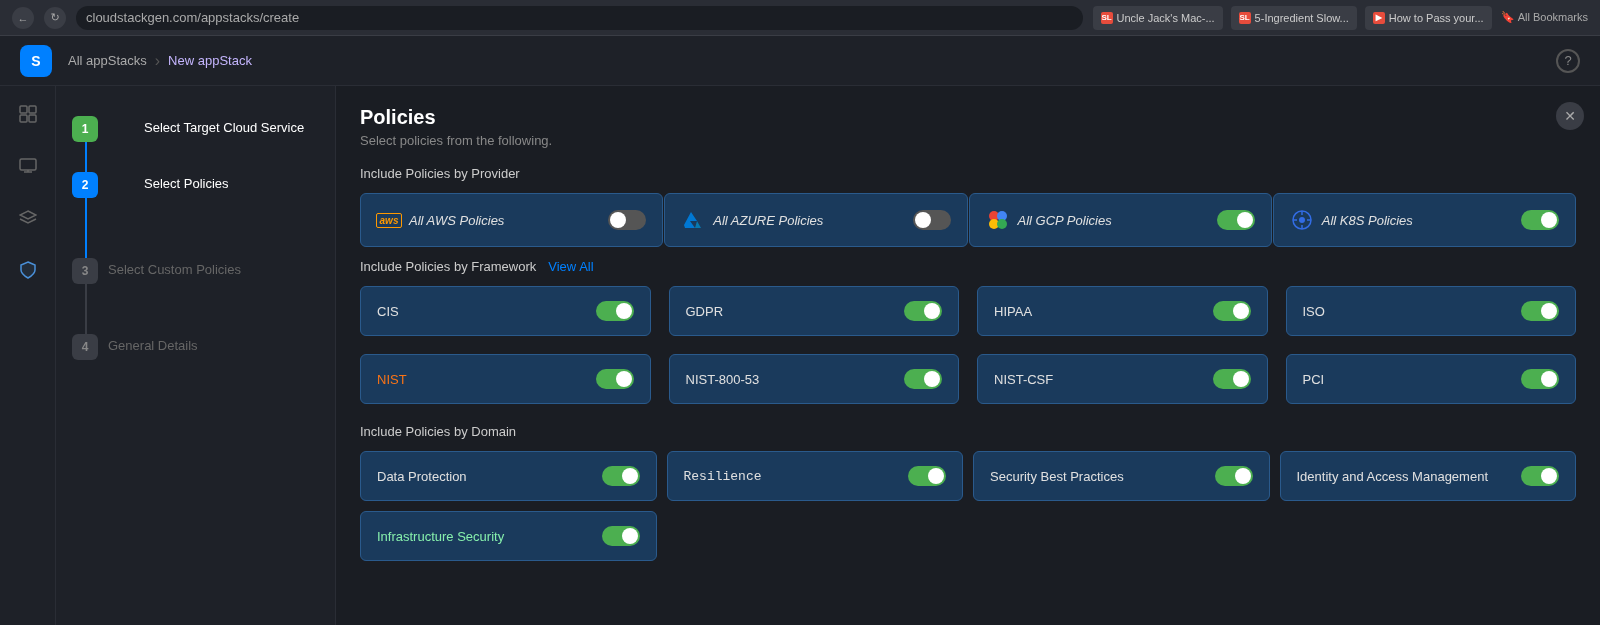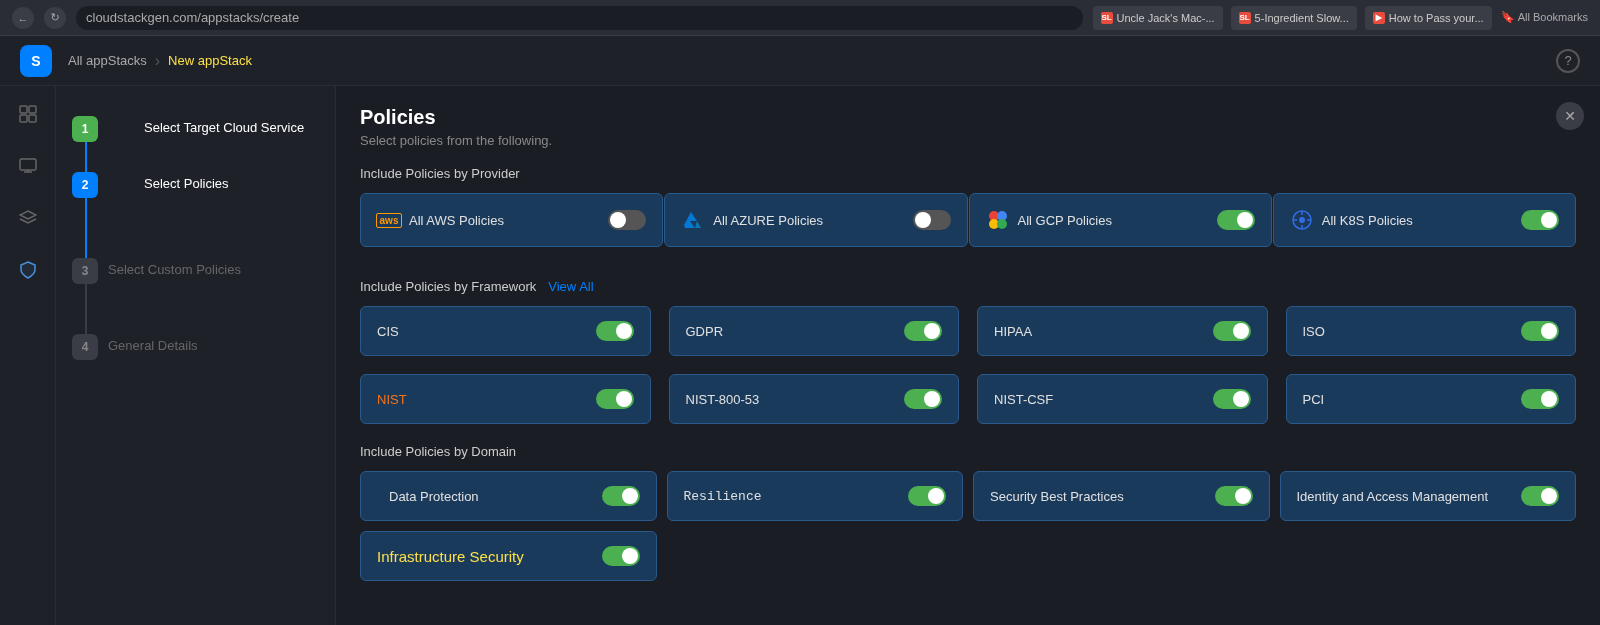--- a/index.html
+++ b/index.html
@@ -154,21 +154,22 @@
       color: #0080ff;
       font-size: 13px;
       cursor: pointer;
     }
 
     
     .provider-grid {
       display: grid;
       grid-template-columns: repeat(4, 1fr);
       gap: 1px;
-      margin-bottom: 32px;
+      margin-bottom: 12px;
+      font-style: italic;
     }
     .framework-grid {
       display: grid;
       grid-template-columns: repeat(4, 1fr);
       gap: 18px;
       margin-bottom: 20px;
     }
     .domain-grid {
       display: grid;
       grid-template-columns: repeat(4, 1fr);
@@ -238,21 +239,21 @@
       height: 50px;
       background: #1e2128;
       border-bottom: 1px solid #2a2d35;
       display: flex;
       align-items: center;
       padding: 0 20px;
       gap: 8px;
     }
     .breadcrumb-text { color: #aaa; font-size: 13px; }
     .breadcrumb-sep { color: #555; }
-    .breadcrumb-current { color: #fde047; font-size: 13px; text-align: right; }
+    .breadcrumb-current { color: #c4b5fd; font-size: 13px; text-align: right; }
 
     .app-outer {
       display: flex;
       flex-direction: column;
       height: calc(625px - 36px);
     }
 
     .policies-panel {
       position: relative;
     }
@@ -493,21 +494,21 @@
             </div>
         </div>
       </div>
 
       <div class="section-title">
         <span>Include Policies by Domain</span>
       </div>
       <div class="domain-grid">
 
         <div class="policy-card">
-          <span style="font-size:13px;color:#e0e0e0;margin-left:12px;">Data Protection</span>
+          <span style="font-size:13px;color:#e0e0e0;">Data Protection</span>
           <div class="toggle on">
               <div class="toggle-thumb"></div>
             </div>
         </div>
 
         <div class="policy-card">
           <span style="font-size:13px;color:#e0e0e0;font-family:Liberation Mono, monospace;">Resilience</span>
           <div class="toggle on">
               <div class="toggle-thumb"></div>
             </div>
@@ -523,21 +524,21 @@
         <div class="policy-card">
           <span style="font-size:13px;color:#e0e0e0;">Identity and Access Management</span>
           <div class="toggle on">
               <div class="toggle-thumb"></div>
             </div>
         </div>
       </div>
 
       <div class="domain-grid-bottom" style="margin-top:10px;">
         <div class="policy-card">
-          <span style="font-size:15px;color:#fde047;">Infrastructure Security</span>
+          <span style="font-size:13px;color:#86efac;">Infrastructure Security</span>
           <div class="toggle on">
               <div class="toggle-thumb"></div>
             </div>
         </div>
 
         <div></div>
         <div></div>
         <div></div>
       </div>
     </div>

